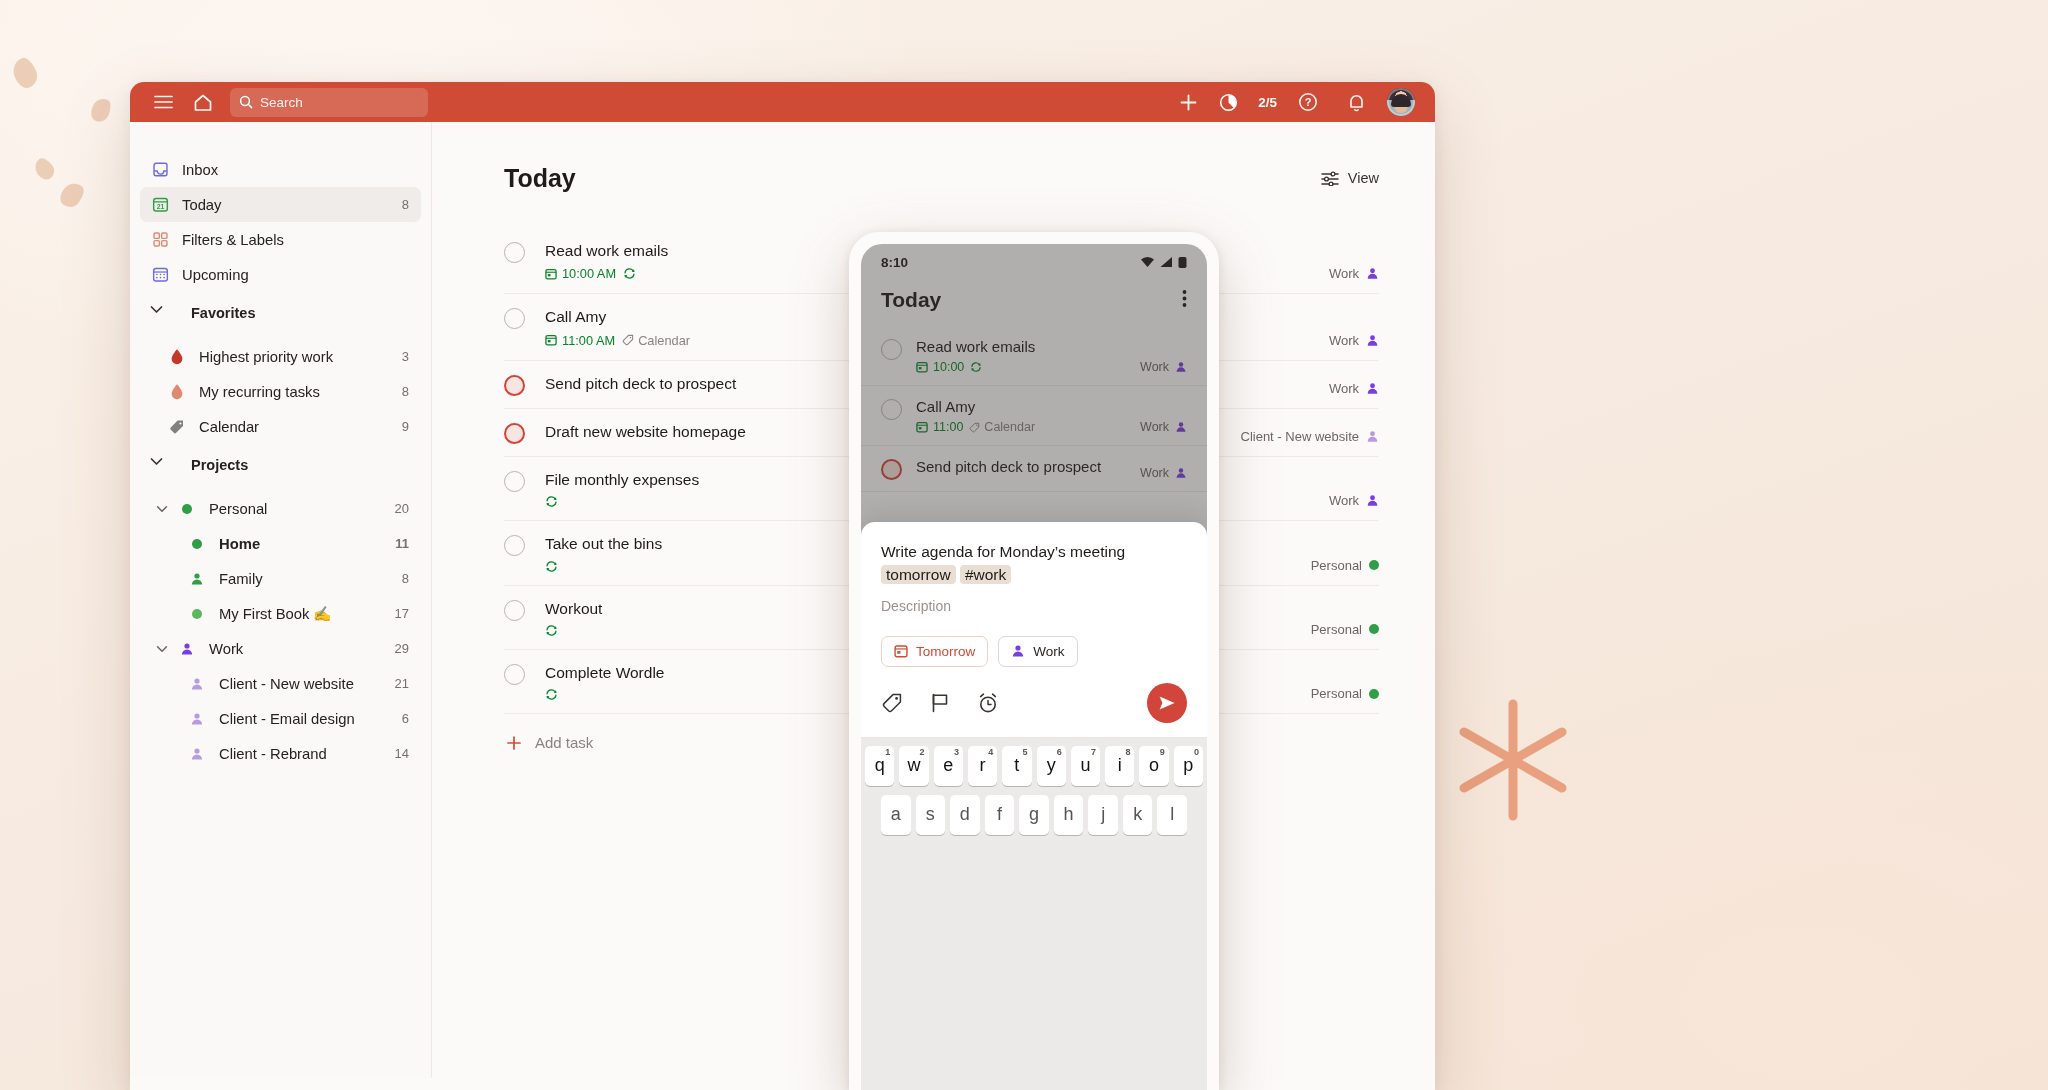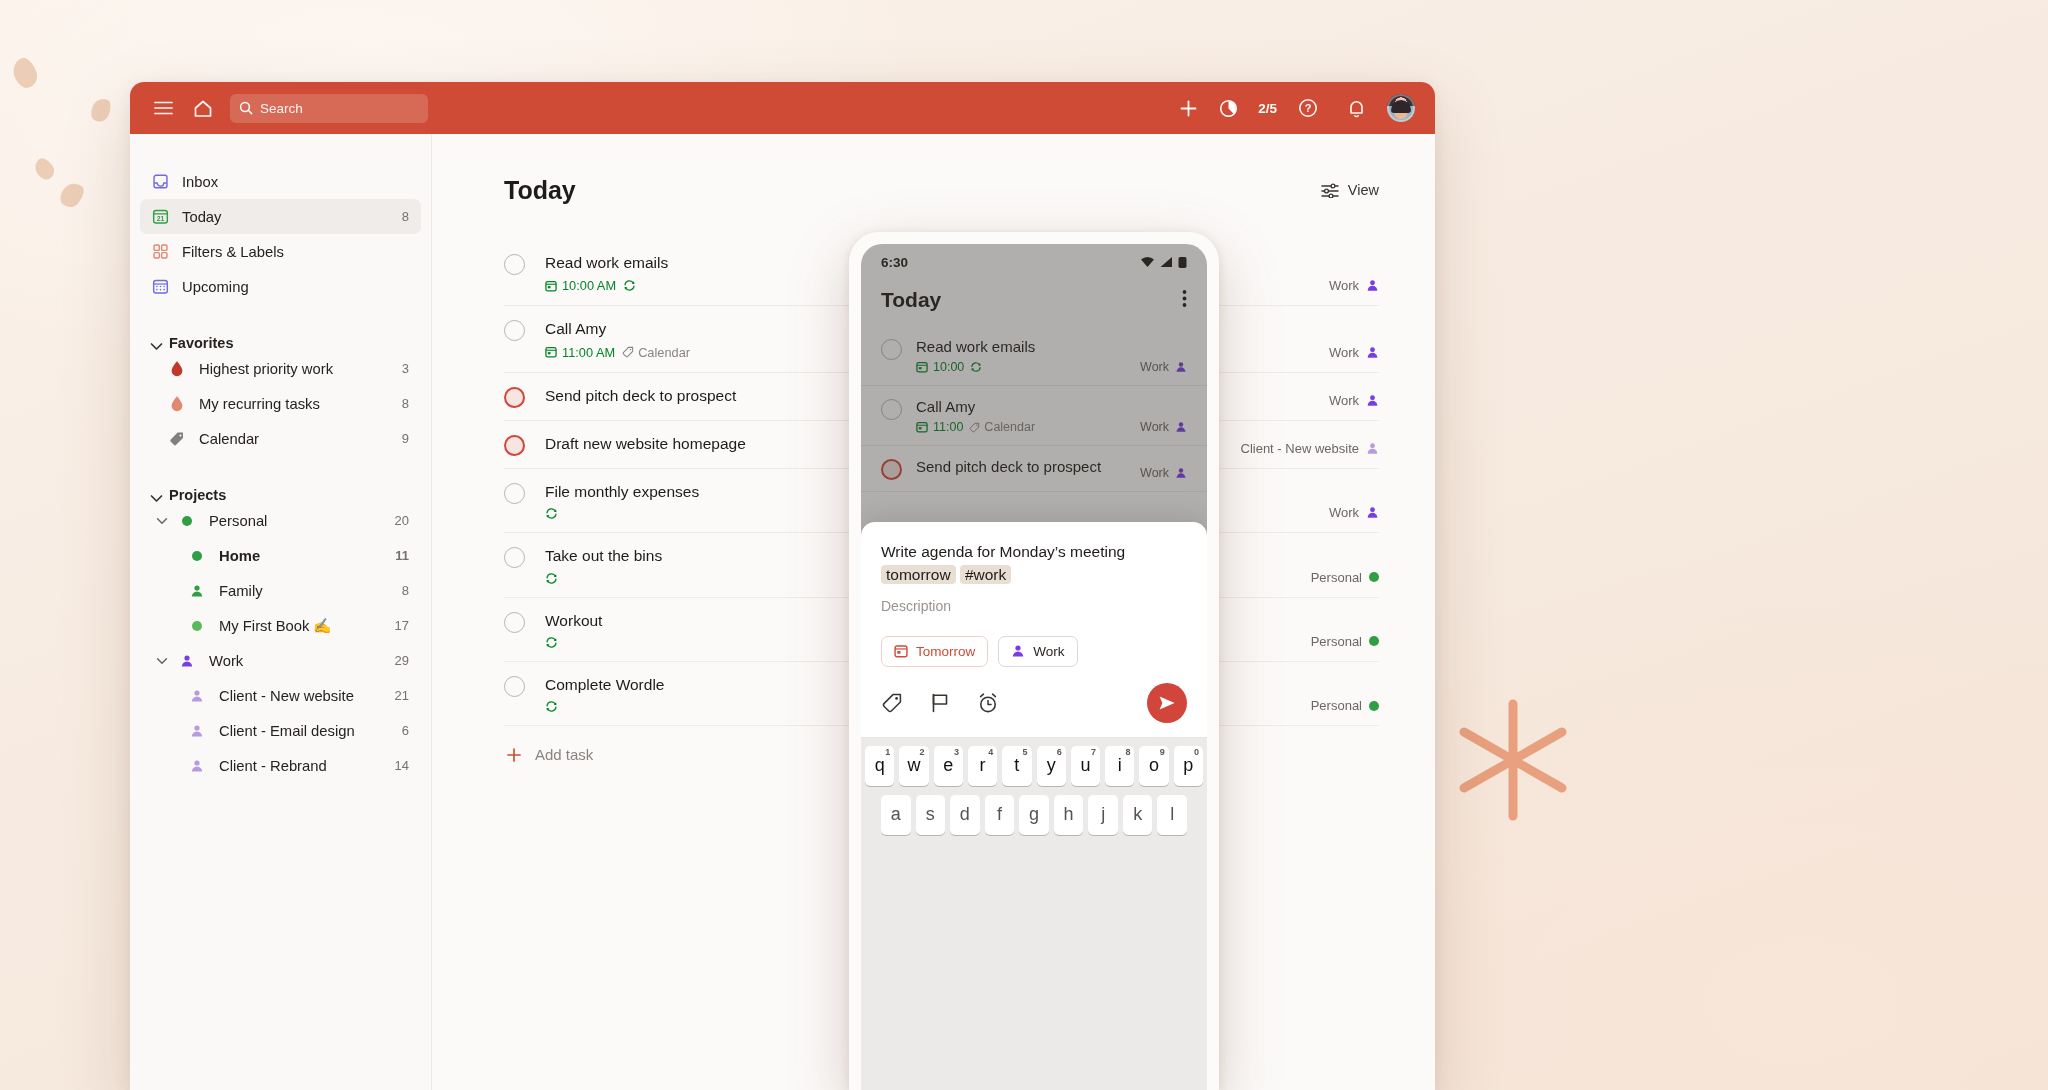--- a/index.html
+++ b/index.html
@@ -29,21 +29,21 @@
     left: 130px; top: 82px;
     width: 1305px; height: 1008px;
     background: #fcfaf9;
     border-radius: 14px 14px 0 0;
     box-shadow: 0 26px 70px rgba(120, 80, 55, .20), 0 4px 16px rgba(120,80,55,.10);
     overflow: hidden;
   }
 
   
   #topbar {
-    height: 52px;
+    height: 40px;
     background: #cf4b35;
     display: flex; align-items: center;
     padding: 12px 16px;
     position: relative;
     text-align: center;
   }
   .tb-icon {
     width: 34px; height: 34px;
     display: flex; align-items: center; justify-content: center;
     color: #fff; opacity: .95; cursor: pointer;
@@ -110,21 +110,21 @@
     padding: 0 12px 0 10px;
     cursor: pointer;
     gap: 12px;
   }
   .nav-row.active { background: #efecea; }
   .nav-ico { width: 20px; height: 20px; flex: none; display:flex; align-items:center; justify-content:center; }
   .nav-label { font-size: 14.8px; color: #262220; white-space: nowrap; }
   .nav-count { margin-left: auto; font-size: 13px; color: #77706c; }
 
   .sec-head {
-    display: flex; align-items: flex-end; gap: 6px;
+    display: flex; align-items: flex-start; gap: 28px;
     height: 34px; margin-top: 13px; padding: 0 10px;
     cursor: pointer;
   }
   .sec-head .t { font-size: 14.5px; font-weight: 700; color: #262220; }
 
   .proj-row {
     display: flex; align-items: center;
     height: 35px; border-radius: 7px;
     padding: 0 12px 0 0; cursor: pointer;
   }
@@ -791,21 +791,21 @@
         </div>
       </div>
     </div>
   </div>
 </div>
 
 <div id="phone">
   <div id="phone-screen">
 
     <div id="status-bar">
-      <span>6:30</span>
+      <span>8:10</span>
       <span id="status-right">
         <span style="display:flex;">
           <svg width="15" height="12" viewBox="0 0 15 12">
               <path d="M1 3.6 A9.5 9.5 0 0 1 14 3.6 L7.5 11 Z" fill="#1f1b19"></path>
             </svg>
         </span>
         <span style="display:flex;">
           <svg width="13" height="12" viewBox="0 0 13 12">
               <polygon points="0.5,11 12,11 12,1" fill="#1f1b19"></polygon>
             </svg>

